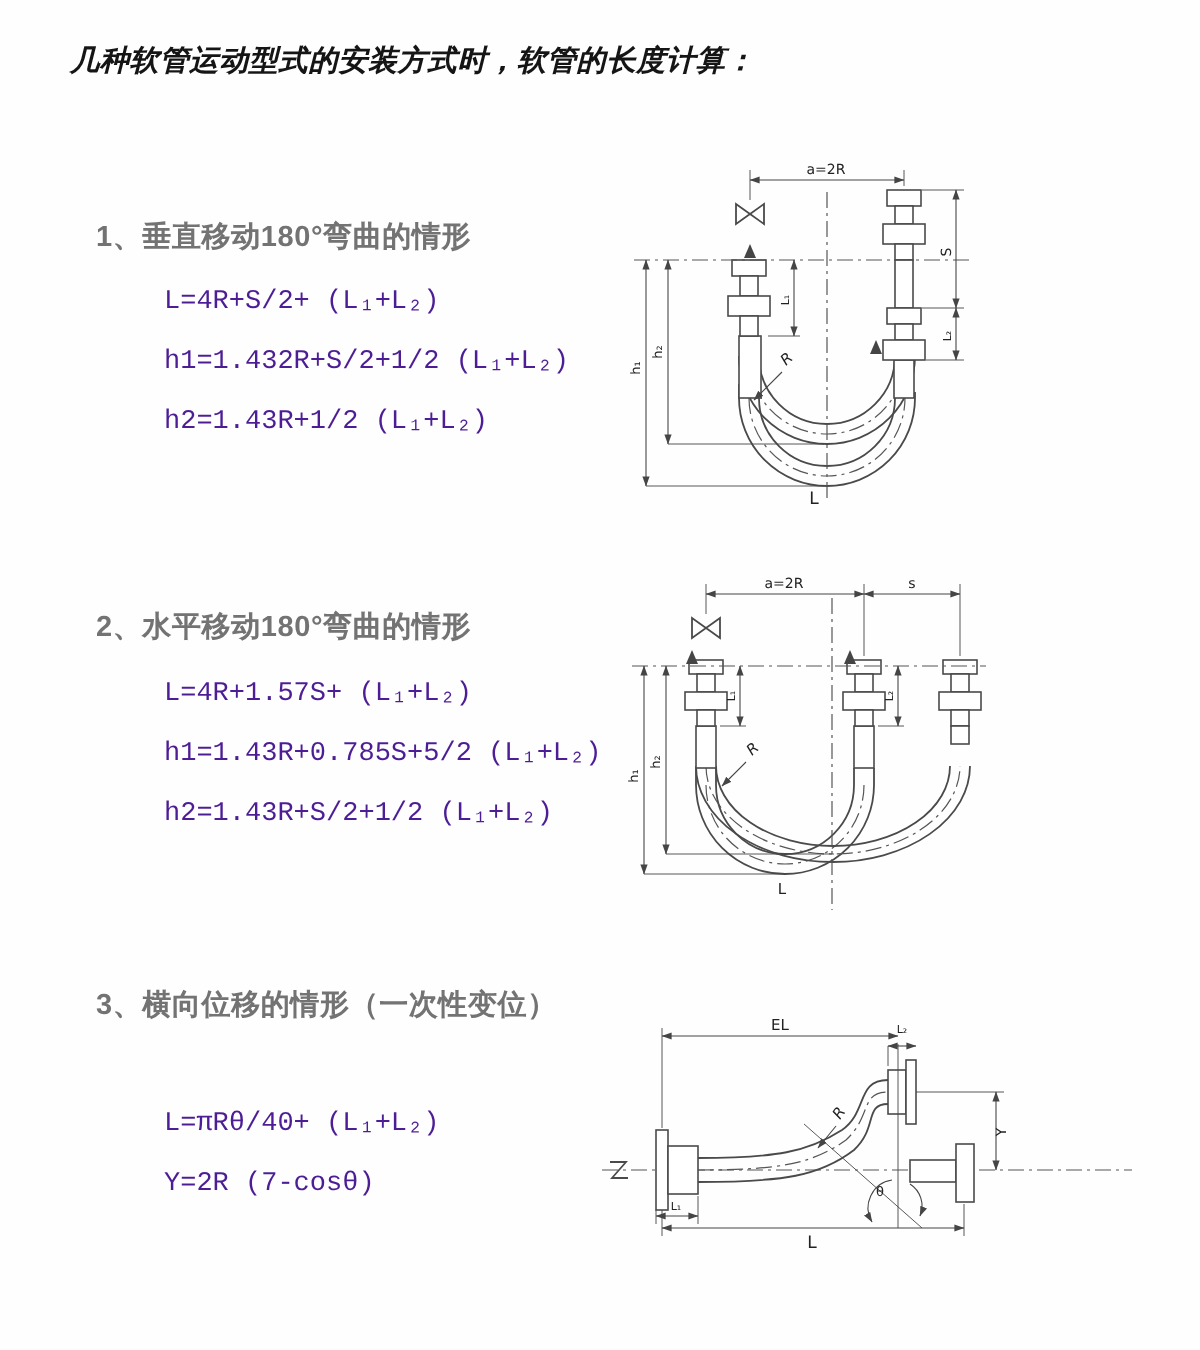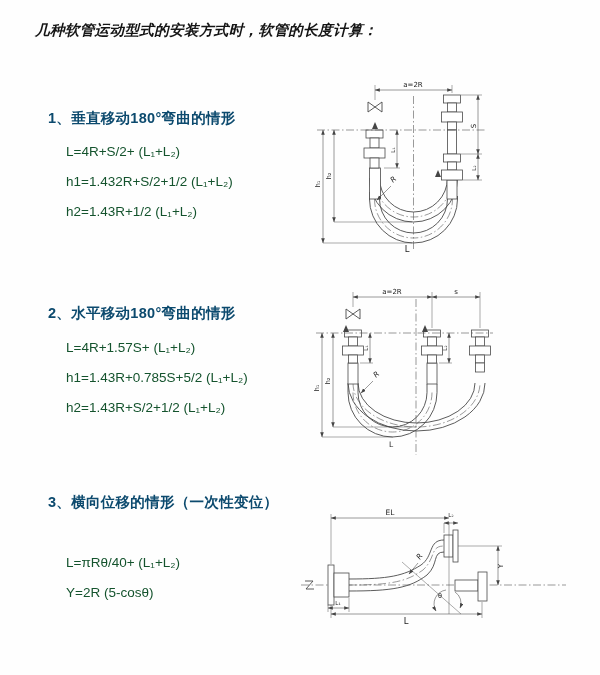--- a/index.html
+++ b/index.html
@@ -7,26 +7,26 @@
     width:600px;height:675px;position:relative;overflow:hidden;
     background:#fefefe;color:#1c1c1c;
     font-family:"Liberation Sans","DejaVu Sans",sans-serif;
   }
   .title{
     position:absolute;left:35px;top:21px;
     font-size:14.5px;font-weight:bold;letter-spacing:.4px;color:#151515;font-style:italic;
   }
   .sec-heading{
     position:absolute;left:48px;
-    font-size:14.5px;font-weight:bold;letter-spacing:.3px;color:#0c4a6e;
+    font-size:14.5px;font-weight:bold;letter-spacing:.3px;color:#737373;
   }
   #h1{top:109px}#h2{top:304px}#h3{top:493px}
   .formulas{
-    position:absolute;left:66px;
-    font-family:Liberation Sans, sans-serif;font-size:13.5px;color:#14532d;
+    position:absolute;left:82px;
+    font-family:Liberation Mono, monospace;font-size:13.5px;color:#4c1d95;
   }
   #f1{top:137px}#f2{top:333px}#f3{top:548px}
   .formulas div{height:30px;line-height:30px;white-space:pre;}
   svg{position:absolute;}
   #d1{left:313px;top:76px}
   #d2{left:313px;top:283px}
   #d3{left:298px;top:506px}
   svg text{fill:#222;font-family:"DejaVu Sans",sans-serif;}
   .geo{stroke:#4a4a4a;stroke-width:.9;fill:none;}
   .geo2{stroke:#4a4a4a;stroke-width:.8;fill:#fff;}
@@ -49,21 +49,21 @@
 <div class="sec-heading" id="h2">2、水平移动180°弯曲的情形</div>
 <div class="formulas" id="f2">
   <div>L=4R+1.57S+ (L₁+L₂)</div>
   <div>h1=1.43R+0.785S+5/2 (L₁+L₂)</div>
   <div>h2=1.43R+S/2+1/2 (L₁+L₂)</div>
 </div>
 
 <div class="sec-heading" id="h3">3、横向位移的情形（一次性变位）</div>
 <div class="formulas" id="f3">
   <div>L=πRθ/40+ (L₁+L₂)</div>
-  <div>Y=2R (5-cosθ)</div>
+  <div>Y=2R (7-cosθ)</div>
 </div>
 
 <svg id="d1" width="180" height="180" viewBox="0 0 180 180">
   <defs>
     <pattern id="braid1" width="4" height="4" patternUnits="userSpaceOnUse">
       <rect width="4" height="4" fill="#fff"></rect>
       <path d="M0,0 L4,4 M4,0 L0,4" stroke="#555" stroke-width="0.45"></path>
     </pattern>
     <marker id="ar1" markerWidth="6" markerHeight="5" refX="4.8" refY="1.8" orient="auto-start-reverse" markerUnits="userSpaceOnUse">
       <path d="M0,0 L5,1.8 L0,3.6 Z" fill="#454545"></path>

